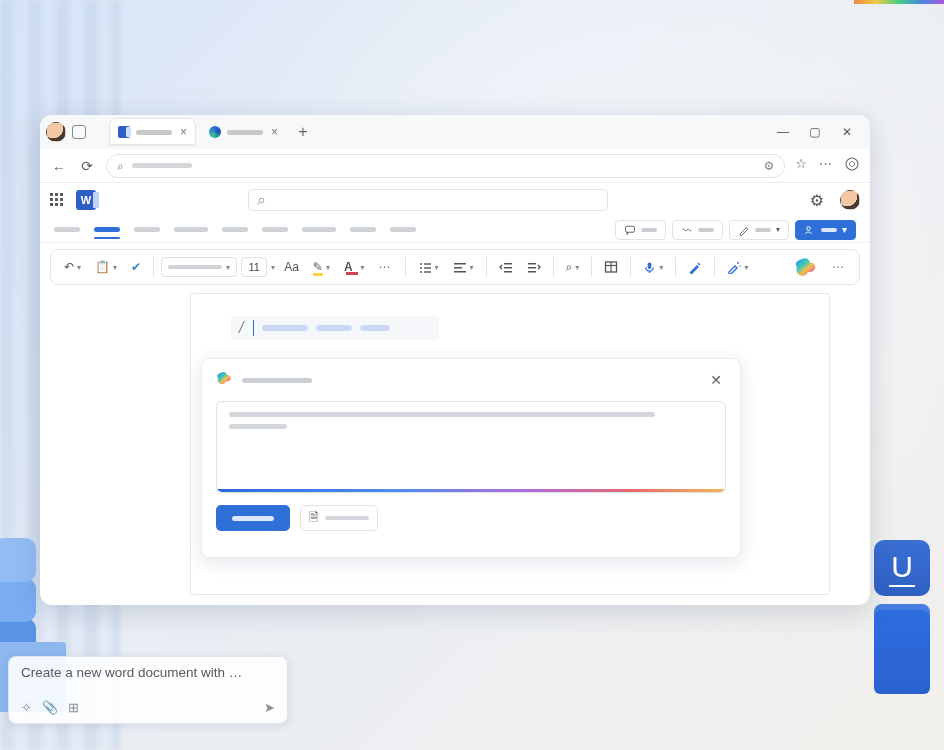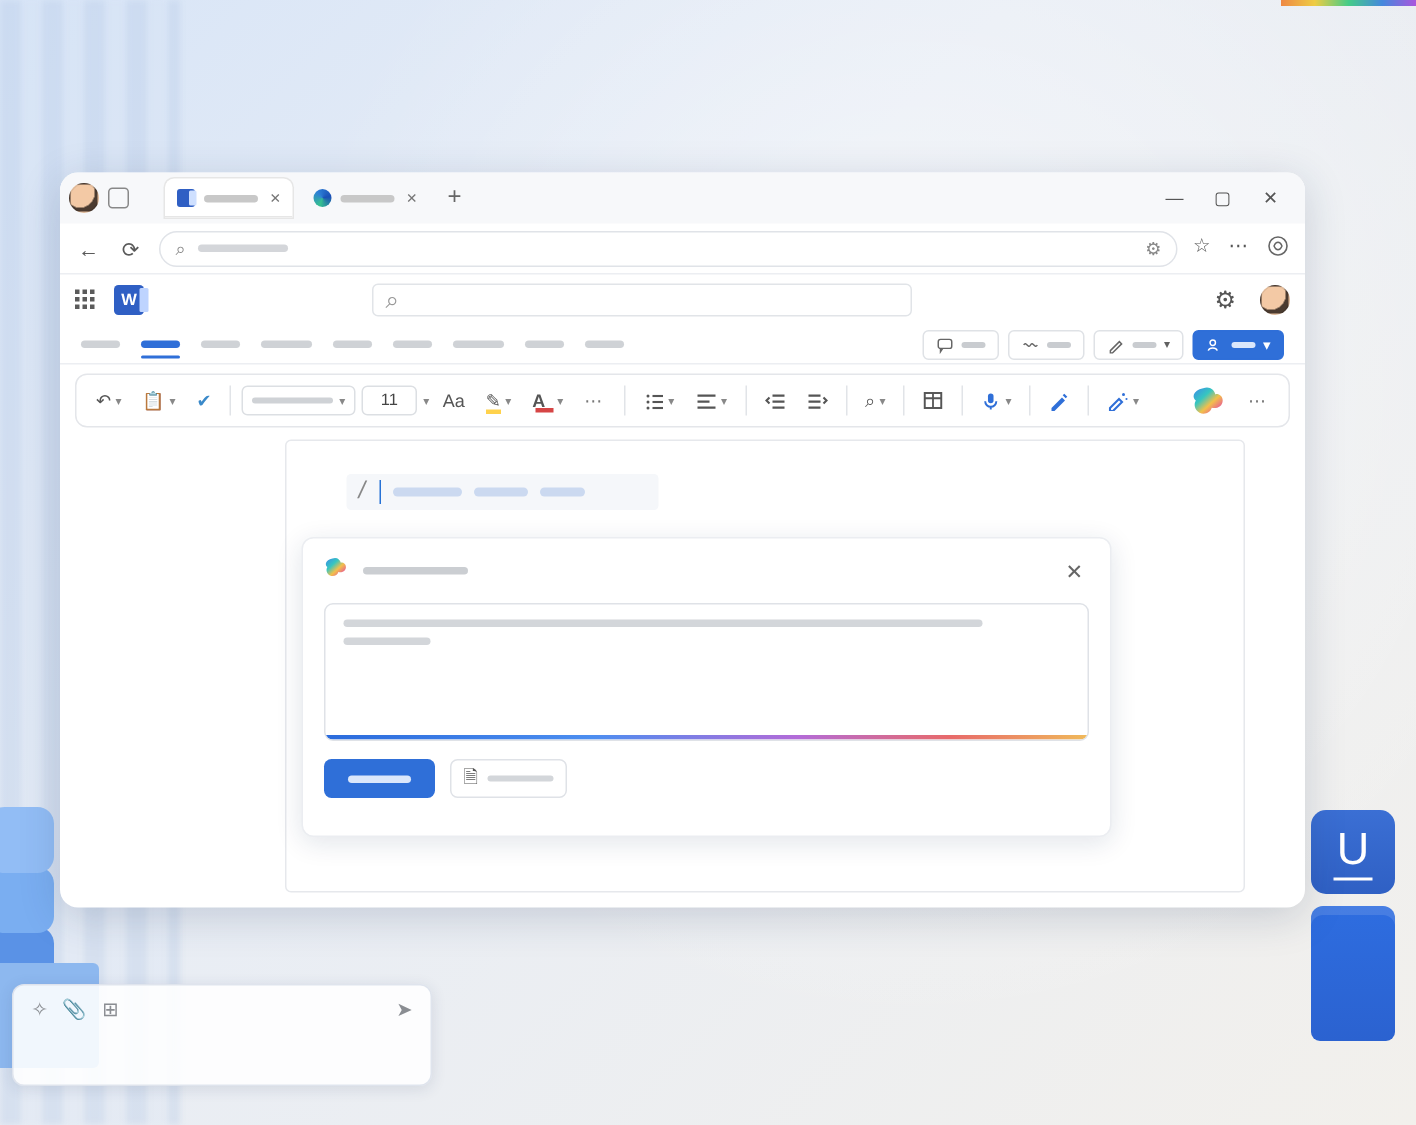--- a/index.html
+++ b/index.html
@@ -134,21 +134,21 @@
     height:36px; margin:6px 10px; border:1px solid #e4e6ea; border-radius:8px;
     display:flex; align-items:center; gap:4px; padding:0 8px;
     background:#fff;
   }
   .tool { padding:3px 5px; border-radius:4px; color:#555; display:flex; align-items:center; gap:3px; font-size:12px;}
   .tool .caret{font-size:8px;color:#888;}
   .tool svg{display:block;}
   .sep{ width:1px; height:20px; background:#e1e4e8; margin:0 3px;}
   .font-box{ width:76px; height:20px; border:1px solid #dcdfe3; border-radius:4px; display:flex;align-items:center;padding:0 6px;}
   .font-box .ph{flex:1;height:4px;background:#cfd2d6;border-radius:2px;}
-  .size-box{ width:37px; height:20px; border:1px solid #dcdfe3; border-radius:4px; display:flex;align-items:center;justify-content:center;font-size:11px;color:#444;}
+  .size-box{ width:26px; height:20px; border:1px solid #dcdfe3; border-radius:4px; display:flex;align-items:center;justify-content:center;font-size:11px;color:#444;}
   .tool-dots{letter-spacing:2px;color:#777;}
   .copilot-logo{
     width:28px;height:28px;border-radius:6px;
     display:flex;align-items:center;justify-content:center;
   }
   .copilot-svg{width:26px;height:26px;}
 
   
   .canvas-wrap {
     position:absolute; left:150px; top:178px; width:640px; height:302px;
@@ -513,19 +513,20 @@
           <span class="ico">🗎</span>
           <span class="bar"></span>
         </div>
       </div>
     </div>
   </div>
 
 </div>
 
 <div class="prompt-chip">
+  <div class="txt">Create a new word document with …</div>
   <div class="row">
     <span>✧</span>
     <span>📎</span>
     <span>⊞</span>
     <span class="send">➤</span>
   </div>
 </div>
 
 </body></html>

